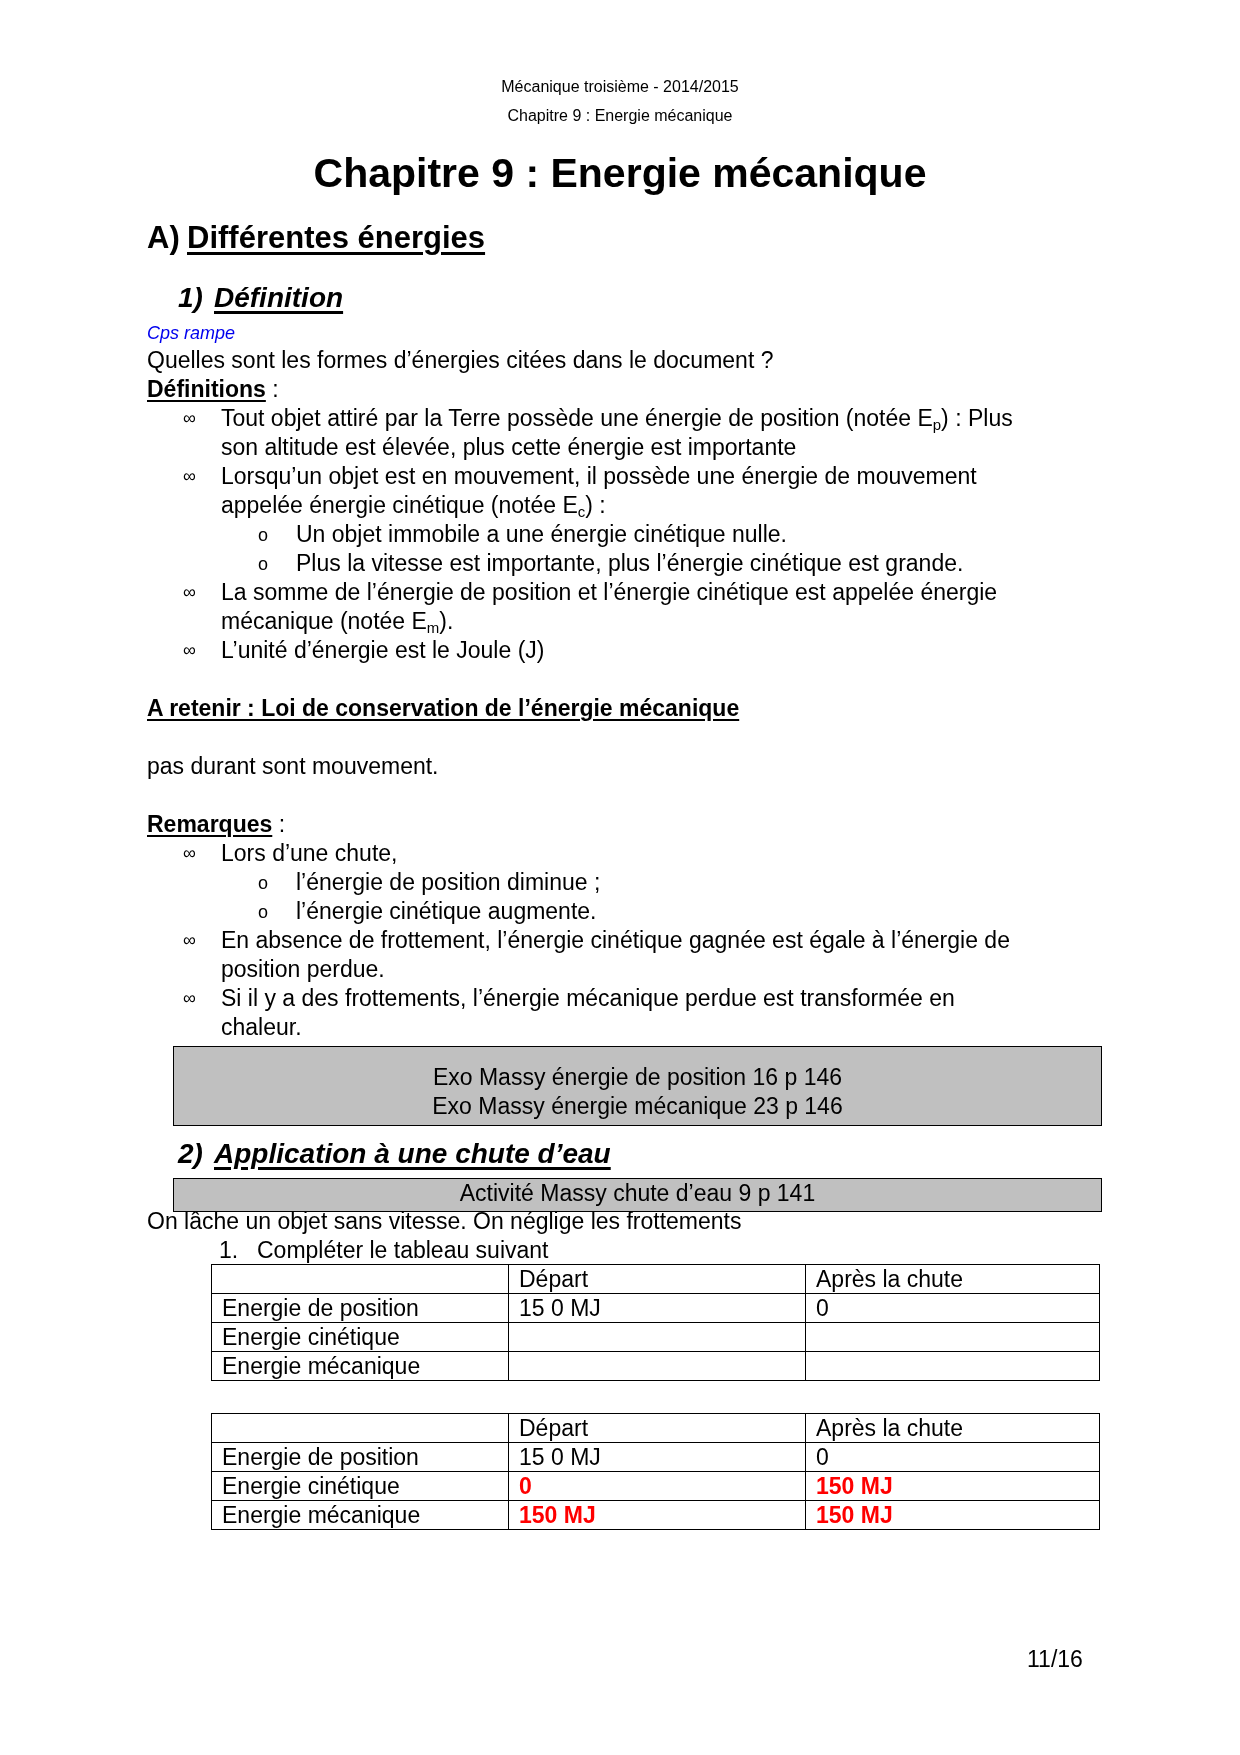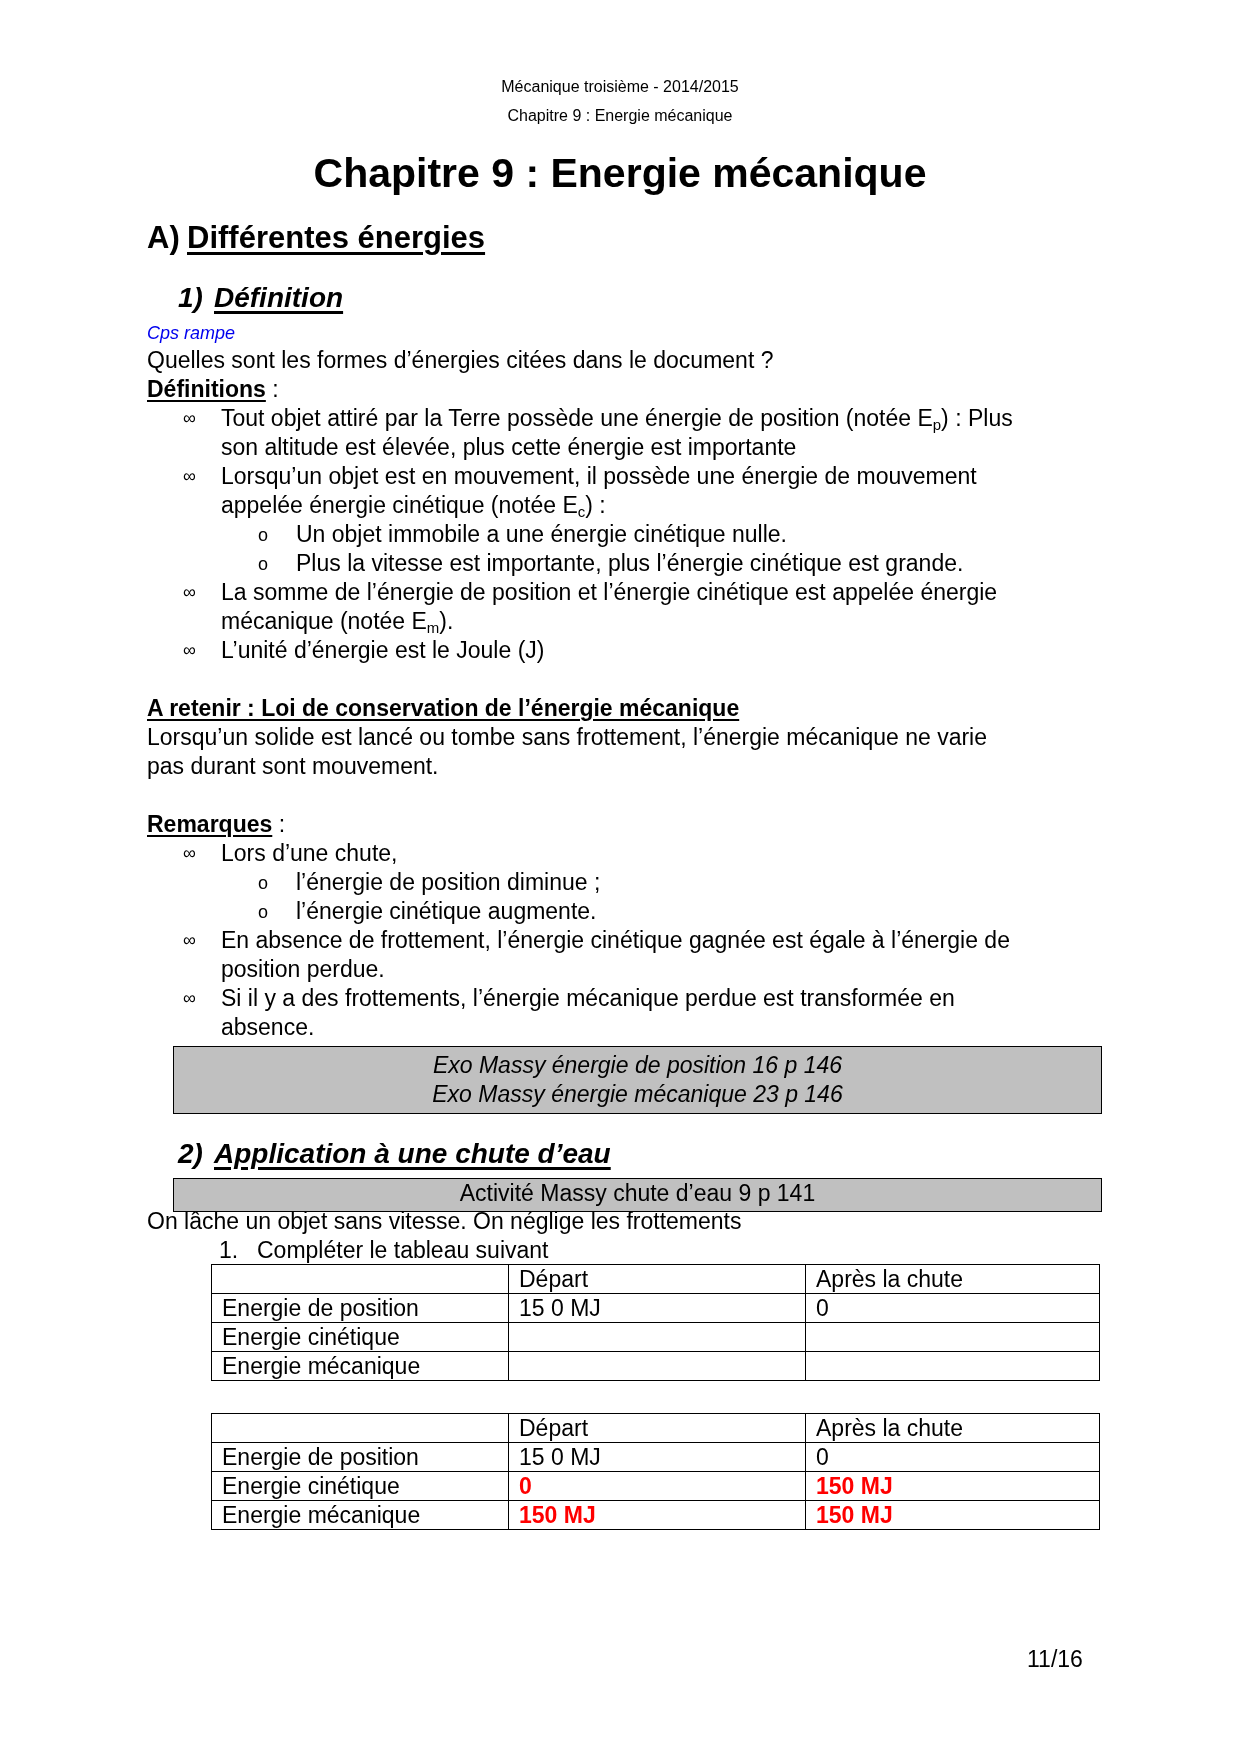--- a/index.html
+++ b/index.html
@@ -25,21 +25,21 @@
   .line { position: absolute; left: 147px; line-height: 29px; white-space: nowrap; }
   .bold-u { font-weight: bold; text-decoration: underline; text-underline-offset: 3px; }
   .bul { position: absolute; left: 183px; line-height: 29px; }
   .bul .sym { position: absolute; left: 0; top: 0; font-size: 18px; }
   .bul .txt { position: absolute; left: 38px; top: 0; white-space: nowrap; }
   .sbul { position: absolute; left: 258px; line-height: 29px; }
   .sbul .sym { position: absolute; left: 0; top: 1px; font-size: 18px; }
   .sbul .txt { position: absolute; left: 38px; top: 0; white-space: nowrap; }
   sub { font-size: 15px; vertical-align: -4px; line-height: 0; }
   .graybox { position: absolute; left: 173px; width: 927px; background: #c0c0c0; border: 1.5px solid #000; text-align: center; line-height: 29px; font-size: 23px; }
-  .gb1 { top: 1046px; height: 62px; padding-top: 4px; font-style: italic; }
+  .gb1 { top: 1046px; height: 62px; padding-top: 16px; }
   .gb2 { top: 1178px; height: 32px; }
   .olist { position: absolute; left: 183px; line-height: 29px; white-space: nowrap; margin-left: 36px; }
   .olist .n { display: inline-block; width: 38px; }
   table.t { position: absolute; left: 211px; width: 889px; border-collapse: collapse; font-size: 23px; }
   table.t td { border: 1.5px solid #000; height: 28px; line-height: 26px; padding: 0 10px; vertical-align: middle; }
   table.t td.c0 { width: 276px; }
   table.t td.c1 { width: 276px; }
   table.t td.red { color: #ff0000; font-weight: bold; }
   .t1 { top: 1264px; }
   .t2 { top: 1413px; }
@@ -99,21 +99,20 @@
   <div class="bul" style="top:607px;">
     <span class="txt"><span>mécanique (notée E</span><sub>m</sub><span>).</span></span>
   </div>
 
   <div class="bul" style="top:636px;">
     <span class="sym">∞</span>
     <span class="txt">L’unité d’énergie est le Joule (J)</span>
   </div>
 
   <div class="line" style="top:694px;"><span class="bold-u">A retenir : Loi de conservation de l’énergie mécanique</span></div>
-  <div class="line" style="top:723px;">Lorsqu’un solide est lancé ou tombe sans frottement, l’énergie mécanique ne varie</div>
   <div class="line" style="top:752px;">pas durant sont mouvement.</div>
 
   <div class="line" style="top:810px;"><span class="bold-u">Remarques</span><span> :</span></div>
 
   <div class="bul" style="top:839px;">
     <span class="sym">∞</span>
     <span class="txt">Lors d’une chute,</span>
   </div>
   <div class="sbul" style="top:868px;">
     <span class="sym">o</span>
@@ -128,21 +127,21 @@
     <span class="txt">En absence de frottement, l’énergie cinétique gagnée est égale à l’énergie de</span>
   </div>
   <div class="bul" style="top:955px;">
     <span class="txt">position perdue.</span>
   </div>
   <div class="bul" style="top:984px;">
     <span class="sym">∞</span>
     <span class="txt">Si il y a des frottements, l’énergie mécanique perdue est transformée en</span>
   </div>
   <div class="bul" style="top:1013px;">
-    <span class="txt">absence.</span>
+    <span class="txt">chaleur.</span>
   </div>
 
   <div class="graybox gb1">
     <div>Exo Massy énergie de position 16 p 146</div>
     <div>Exo Massy énergie mécanique 23 p 146</div>
   </div>
 
   <div class="sub sub2">
     <span class="num">2)</span><span class="lbl">Application à une chute d’eau</span>
   </div>

